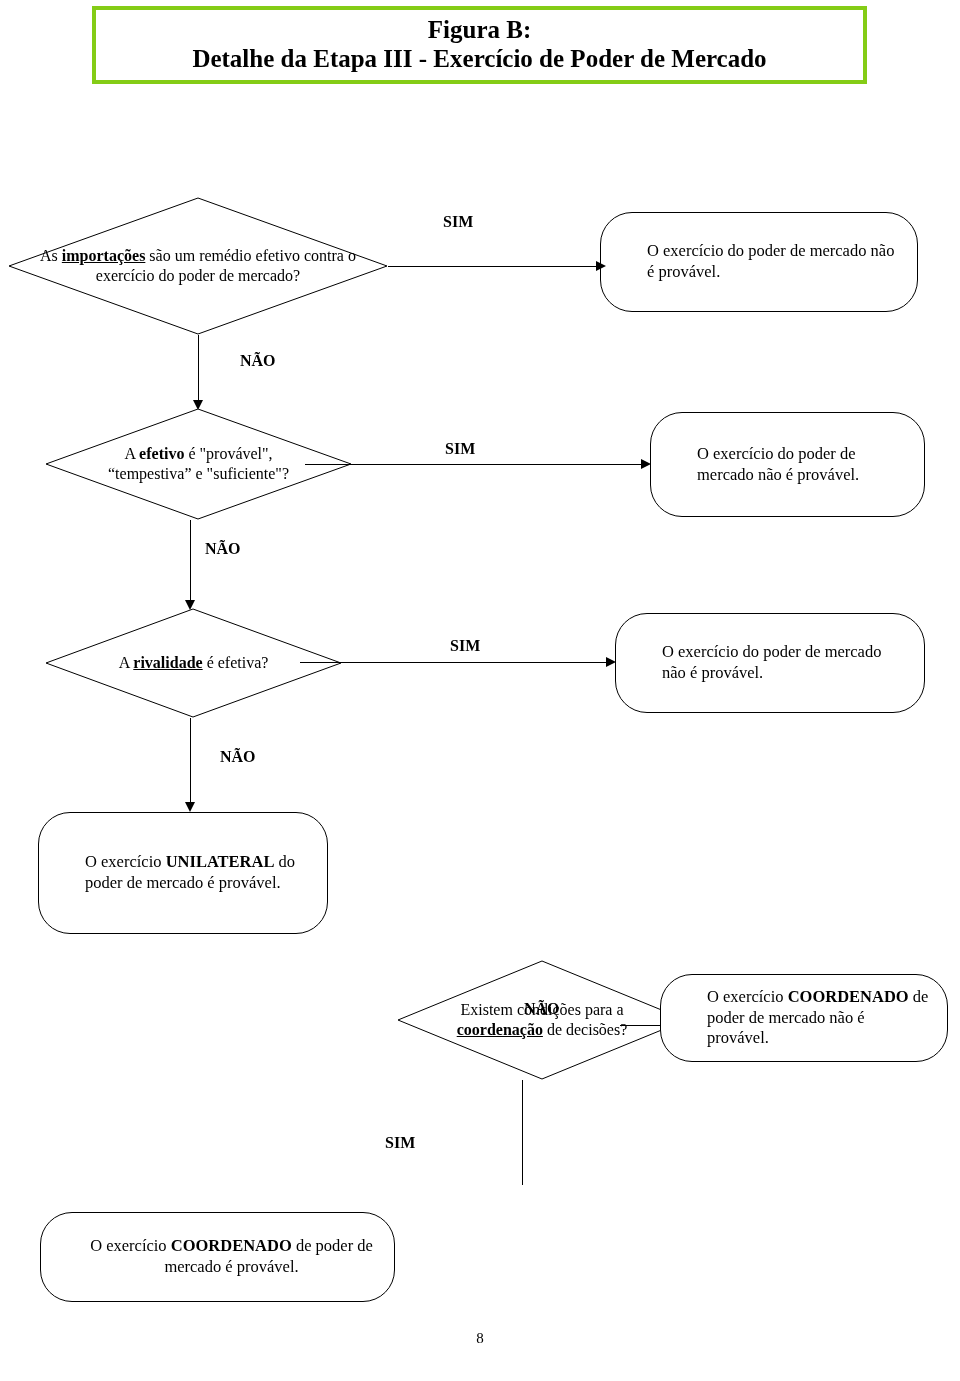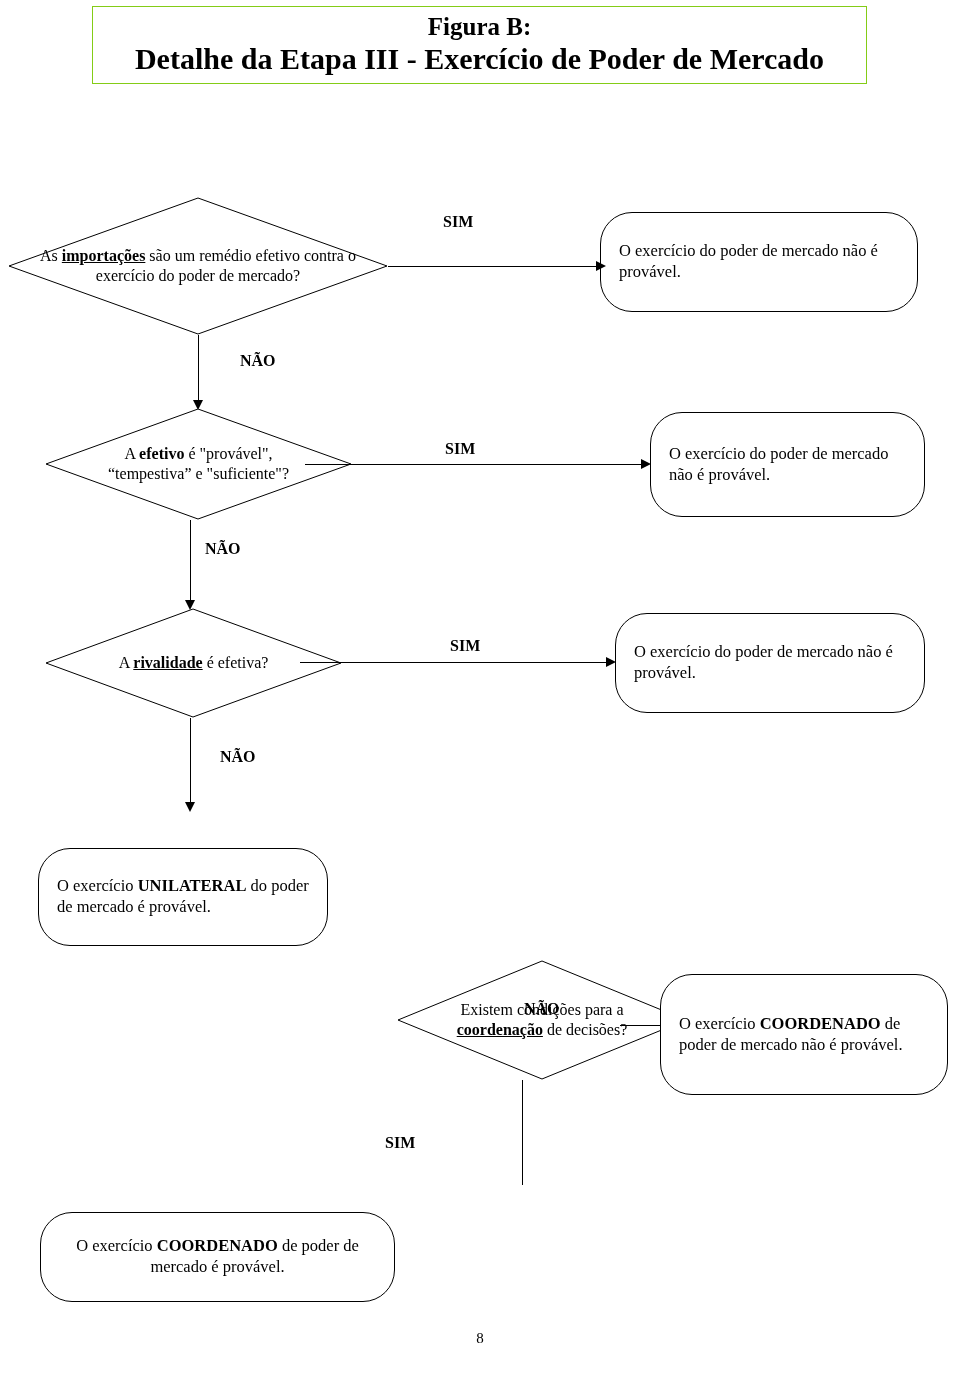--- a/index.html
+++ b/index.html
@@ -22,35 +22,35 @@
     height: 1381px;
   }
 
   
   .title-box {
     position: absolute;
     left: 92px;
     top: 6px;
     width: 775px;
     height: 78px;
-    border: 1px solid #84cc16;
+    border: 4px solid #84cc16;
     box-sizing: border-box;
     display: flex;
     flex-direction: column;
     align-items: center;
     justify-content: center;
     text-align: center;
   }
   .title-line1 {
     font-size: 25px;
     font-weight: bold;
     line-height: 1.15;
   }
   .title-line2 {
-    font-size: 30px;
+    font-size: 25px;
     font-weight: bold;
     line-height: 1.15;
   }
 
   
   .diamond {
     position: absolute;
     display: flex;
     align-items: center;
     justify-content: center;
@@ -72,20 +72,21 @@
   }
 
   .rounded {
     position: absolute;
     border: 1px solid #000;
     border-radius: 32px;
     box-sizing: border-box;
     display: flex;
     align-items: center;
     background: #fff;
+    padding-left: 28px;
   }
   .rounded .rtext {
     font-size: 16.5px;
     line-height: 1.25;
     padding: 0 18px;
     width: 100%;
     box-sizing: border-box;
   }
 
   
@@ -198,36 +199,36 @@
   </div>
 
   <div class="conn hline" style="left:300px; top:662px; width:310px;"></div>
   <div class="arrow-right" style="left:606px; top:657px;"></div>
   <div class="edge-label" style="left:450px; top:637px;">SIM</div>
 
   <div class="conn vline" style="left:190px; top:718px; width:1px; height:92px;"></div>
   <div class="arrow-down" style="left:185px; top:802px;"></div>
   <div class="edge-label" style="left:220px; top:748px;">NÃO</div>
 
-  <div class="rounded" style="left:38px; top:848px; width:290px; height:98px;">
+  <div class="rounded" style="left:38px; top:812px; width:290px; height:122px;">
     <div class="rtext">
       <span class="seg">O exercício </span><span class="b">UNILATERAL</span><span class="seg"> do poder de mercado é provável.</span>
     </div>
   </div>
 
   <div class="diamond" style="left:397px; top:960px; width:290px; height:120px;">
     <svg width="290" height="120" viewBox="0 0 290 120">
       <polygon points="145,1 289,60 145,119 1,60" fill="#ffffff" stroke="#000000" stroke-width="1"></polygon>
     </svg>
     <div class="dtext" style="padding:0 48px;">
       <span class="seg">Existem condições para a </span><span class="b u">coordenação</span><span class="seg"> de decisões?</span>
     </div>
   </div>
 
-  <div class="rounded" style="left:660px; top:974px; width:288px; height:121px;">
+  <div class="rounded" style="left:660px; top:974px; width:288px; height:88px;">
     <div class="rtext">
       <span class="seg">O exercício </span><span class="b">COORDENADO</span><span class="seg"> de poder de mercado não é provável.</span>
     </div>
   </div>
 
   <div class="conn hline" style="left:620px; top:1025px; width:40px;"></div>
   <div class="edge-label" style="left:524px; top:1000px;">NÃO</div>
 
   <div class="conn vline" style="left:522px; top:1080px; width:1px; height:105px;"></div>
   <div class="edge-label" style="left:385px; top:1134px;">SIM</div>

